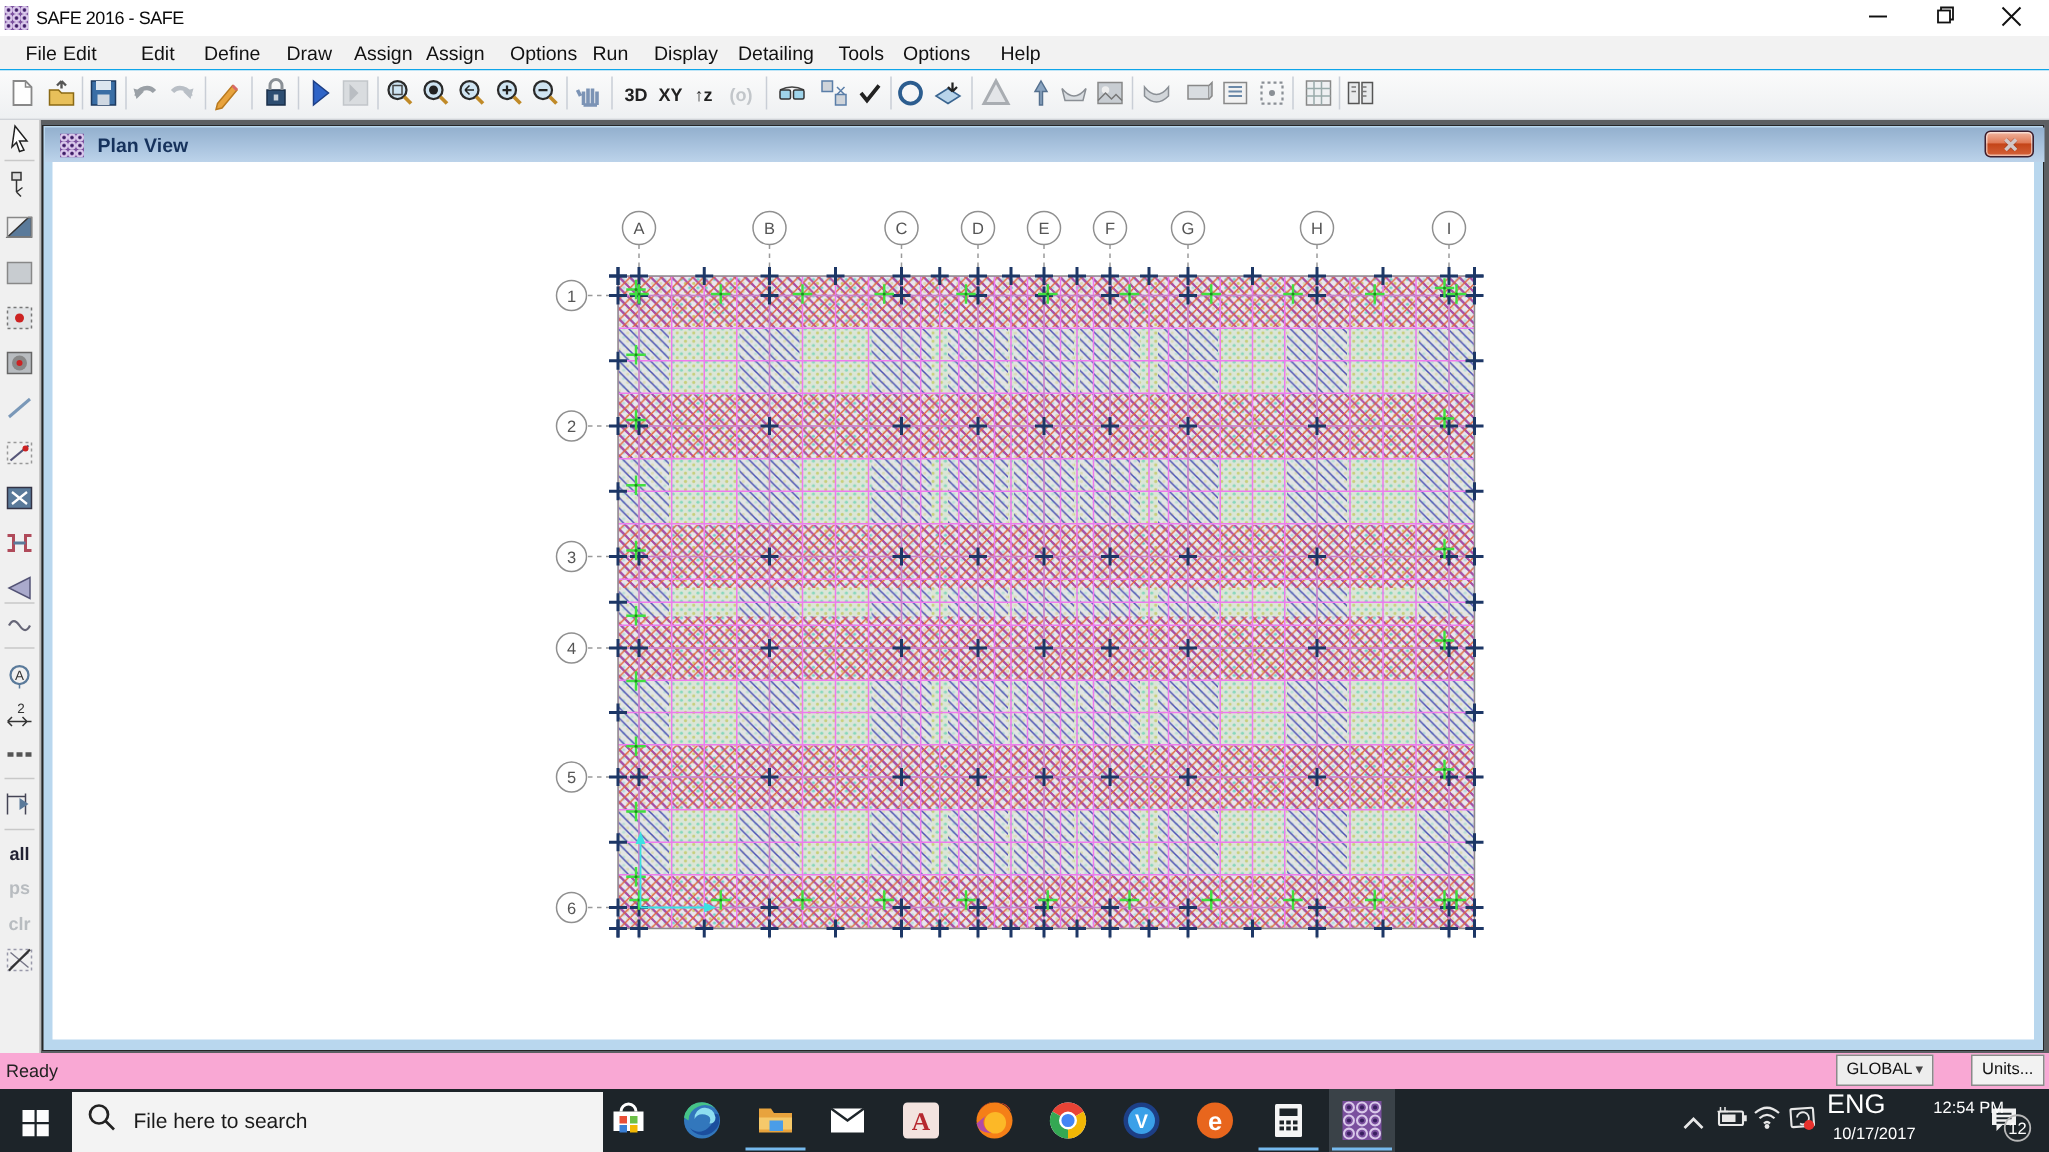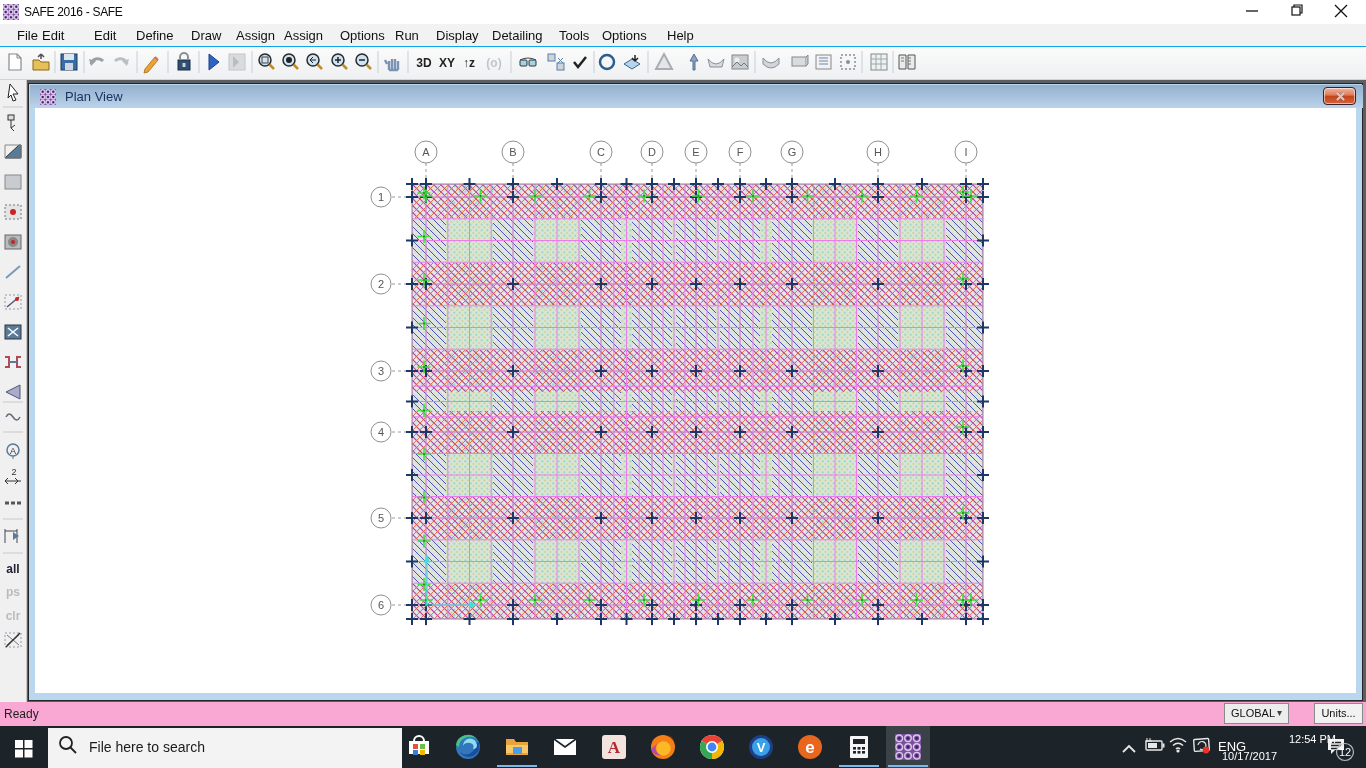--- a/index.html
+++ b/index.html
@@ -5,38 +5,38 @@
 html,body{width:1366px;height:768px;overflow:hidden;font-family:"Liberation Sans",sans-serif;background:#fff}
 #titlebar{position:absolute;left:0;top:0;width:1366px;height:24px;background:#fff}
 #titlebar .txt{position:absolute;left:24px;top:5px;font-size:12px;color:#0a0a0a;letter-spacing:-0.3px}
 #menubar{position:absolute;left:0;top:24px;width:1366px;height:23px;background:#f2f2f2;border-bottom:1px solid #0ea5e9}
 #menubar span{position:absolute;top:4px;font-size:13px;color:#111}
 #toolbar{position:absolute;left:0;top:47px;width:1366px;height:33px;background:linear-gradient(#fbfbfb,#eef0f2);border-bottom:1px solid #d0d3d8}
 #mdi{position:absolute;left:0;top:80px;width:1366px;height:622px;background:#5c5f62}
 #lefttb{position:absolute;left:0;top:80px;width:27px;height:622px;background:#f0f0f0;border-right:1px solid #c8c8c8}
 #planwin{position:absolute;left:28px;top:83px;width:1335px;height:618px;background:#b9d7ee;border:1px solid #262626}
 #ptitle{position:absolute;left:1px;top:1px;width:1333px;height:23px;background:linear-gradient(#93b0ce,#a9c3de 55%,#bcd3ea)}
-#ptitle .txt{position:absolute;left:35px;top:4px;font-size:13px;color:#16325c;font-weight:400}
+#ptitle .txt{position:absolute;left:35px;top:4px;font-size:13px;color:#16325c;font-weight:700}
 #pclose{position:absolute;right:7px;top:2px;width:33px;height:18px;border-radius:4px;background:linear-gradient(#f0b5a0,#e07a56 45%,#c44418 50%,#d4623a);border:1px solid #3c1f2e;box-shadow:inset 0 0 0 1px rgba(255,255,255,.55)}
 #pclose .x{position:absolute;left:12px;top:4px;width:9px;height:9px}
 #pcontent{position:absolute;left:6px;top:24px;width:1321px;height:585px;background:#fff}
 #statusbar{position:absolute;left:0;top:702px;width:1366px;height:24px;background:#f9a8d4}
 #statusbar .ready{position:absolute;left:4px;top:5px;font-size:12px;color:#222}
 #global{position:absolute;left:1224px;top:1px;width:65px;height:21px;background:#ededed;border:1px solid #8a8a8a;font-size:11px;color:#111;padding:3px 0 0 6px}
 #global .chev{position:absolute;right:6px;top:3px;color:#444;font-size:10px}
 #units{position:absolute;left:1314px;top:1px;width:49px;height:21px;background:#f2f2f2;border:1px solid #8a8a8a;font-size:11px;color:#111;text-align:center;padding-top:3px}
 #taskbar{position:absolute;left:0;top:726px;width:1366px;height:42px;background:#1d2429}
 #search{position:absolute;left:48px;top:728px;width:354px;height:40px;background:#f3f3f3}
 #search .txt{position:absolute;left:41px;top:11px;font-size:14px;color:#1a1a1a}
 .tline{position:absolute;top:765px;height:2px;background:#76b9ed}
 #safehl{position:absolute;left:886px;top:726px;width:44px;height:42px;background:#3a4248}
 #tray{position:absolute;left:1110px;top:726px;width:256px;height:42px;color:#fff}
 #tray .t1{position:absolute;left:116px;top:7px;width:110px;text-align:right;font-size:11px}
 #tray .t2{position:absolute;left:112px;top:24px;width:116px;text-align:left;font-size:11px}
-#tray .eng{position:absolute;left:108px;top:13px;font-size:13px}
+#tray .eng{position:absolute;left:108px;top:0;font-size:18px}
 </style></head><body>
 <div id="titlebar">
     <svg width="16" height="16" viewBox="-8 -8 16 16" style="position:absolute;left:3px;top:4px">
       <rect x="-8" y="-8" width="16" height="16" fill="#7a4f9e"></rect>
       <circle cx="-5.3" cy="-5.3" r="2.0" fill="none" stroke="#d9c8ea" stroke-width="1.4"></circle>
       <circle cx="-5.3" cy="-5.3" r="0.9" fill="#3a2060"></circle>
       <circle cx="-5.3" cy="0.0" r="2.0" fill="none" stroke="#d9c8ea" stroke-width="1.4"></circle>
       <circle cx="-5.3" cy="0.0" r="0.9" fill="#3a2060"></circle>
       <circle cx="-5.3" cy="5.3" r="2.0" fill="none" stroke="#d9c8ea" stroke-width="1.4"></circle>
       <circle cx="-5.3" cy="5.3" r="0.9" fill="#3a2060"></circle>

